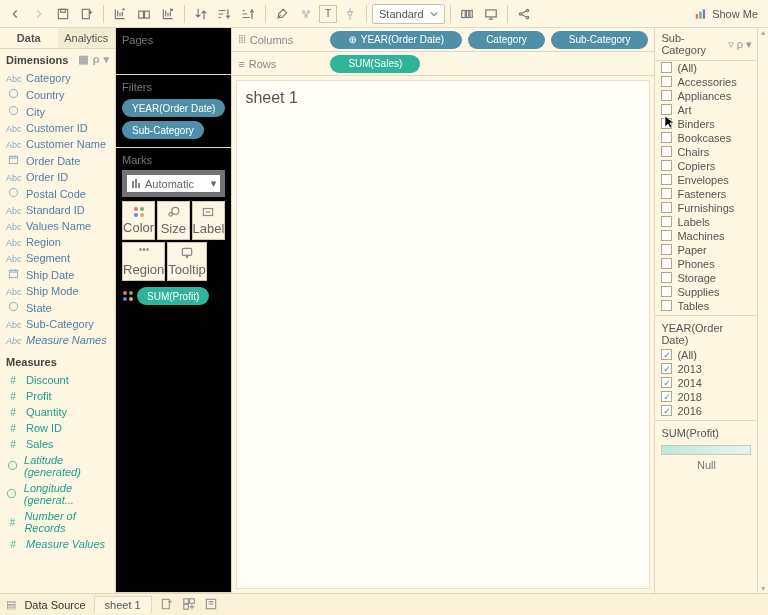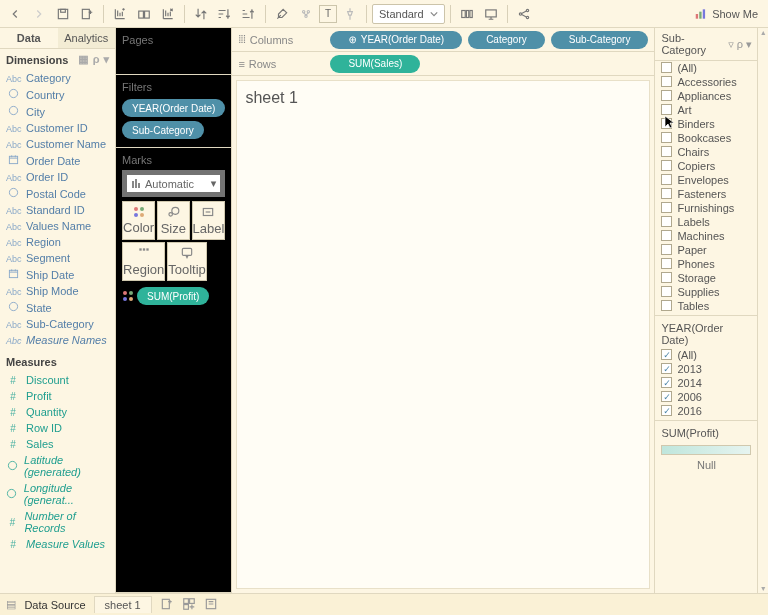--- a/index.html
+++ b/index.html
@@ -536,21 +536,21 @@
           <div class="chk-row">
             <span class="chk">✓</span>
             <span>2013</span>
           </div>
           <div class="chk-row">
             <span class="chk">✓</span>
             <span>2014</span>
           </div>
           <div class="chk-row">
             <span class="chk">✓</span>
-            <span>2006</span>
+            <span>2018</span>
           </div>
           <div class="chk-row">
             <span class="chk">✓</span>
             <span>2016</span>
           </div>
         </div>
     </div>
 
     <div class="rsec">
       <div class="rsec-title">SUM(Profit)</div>

